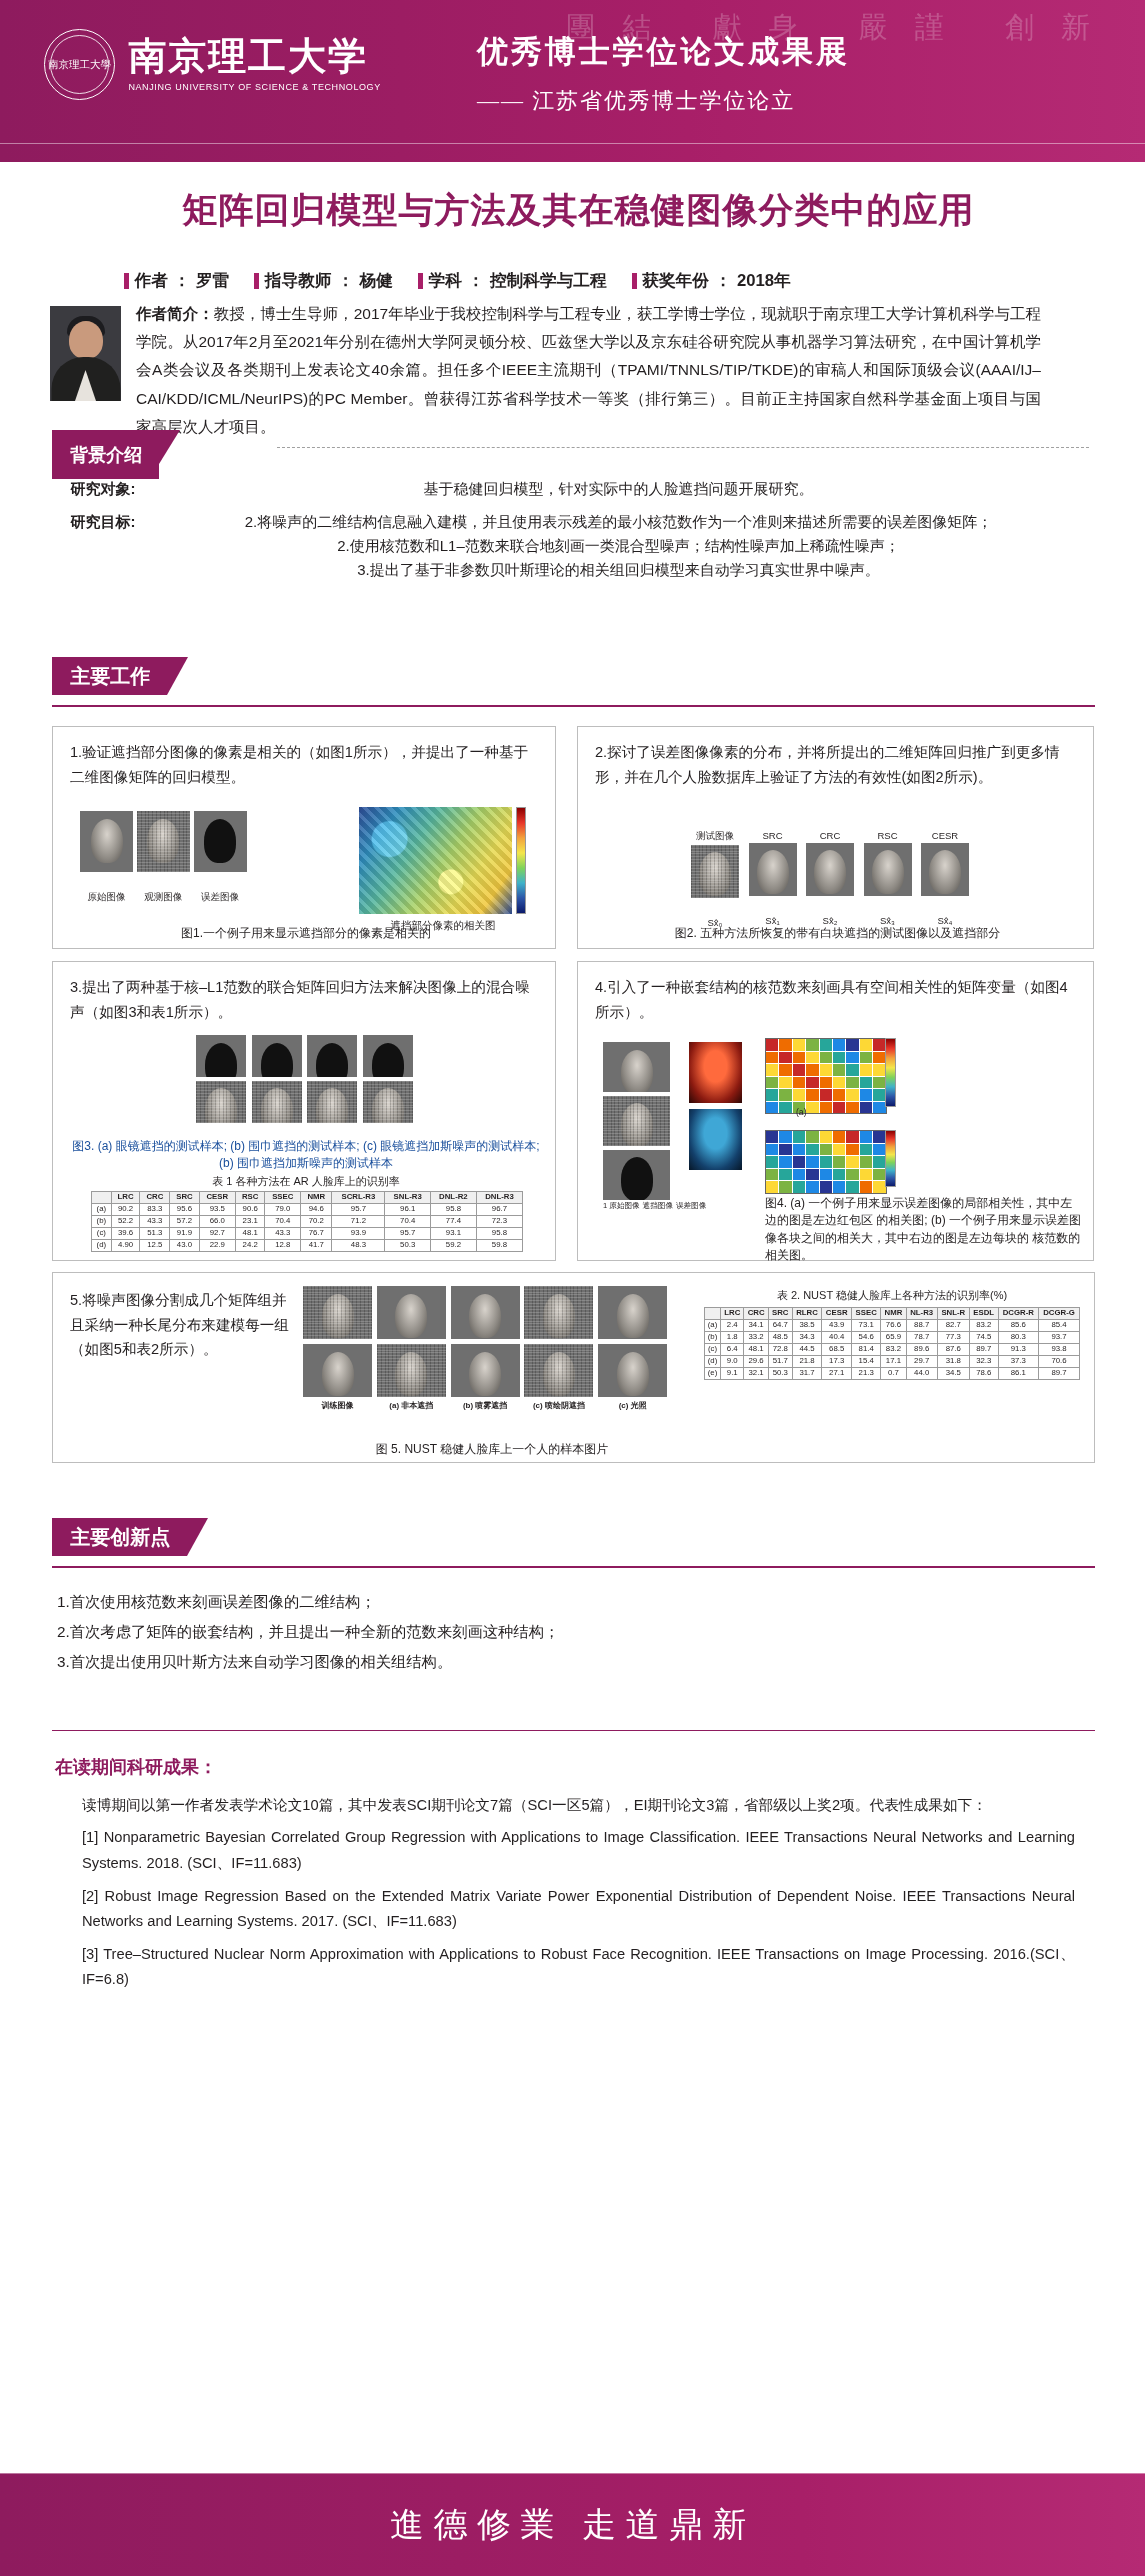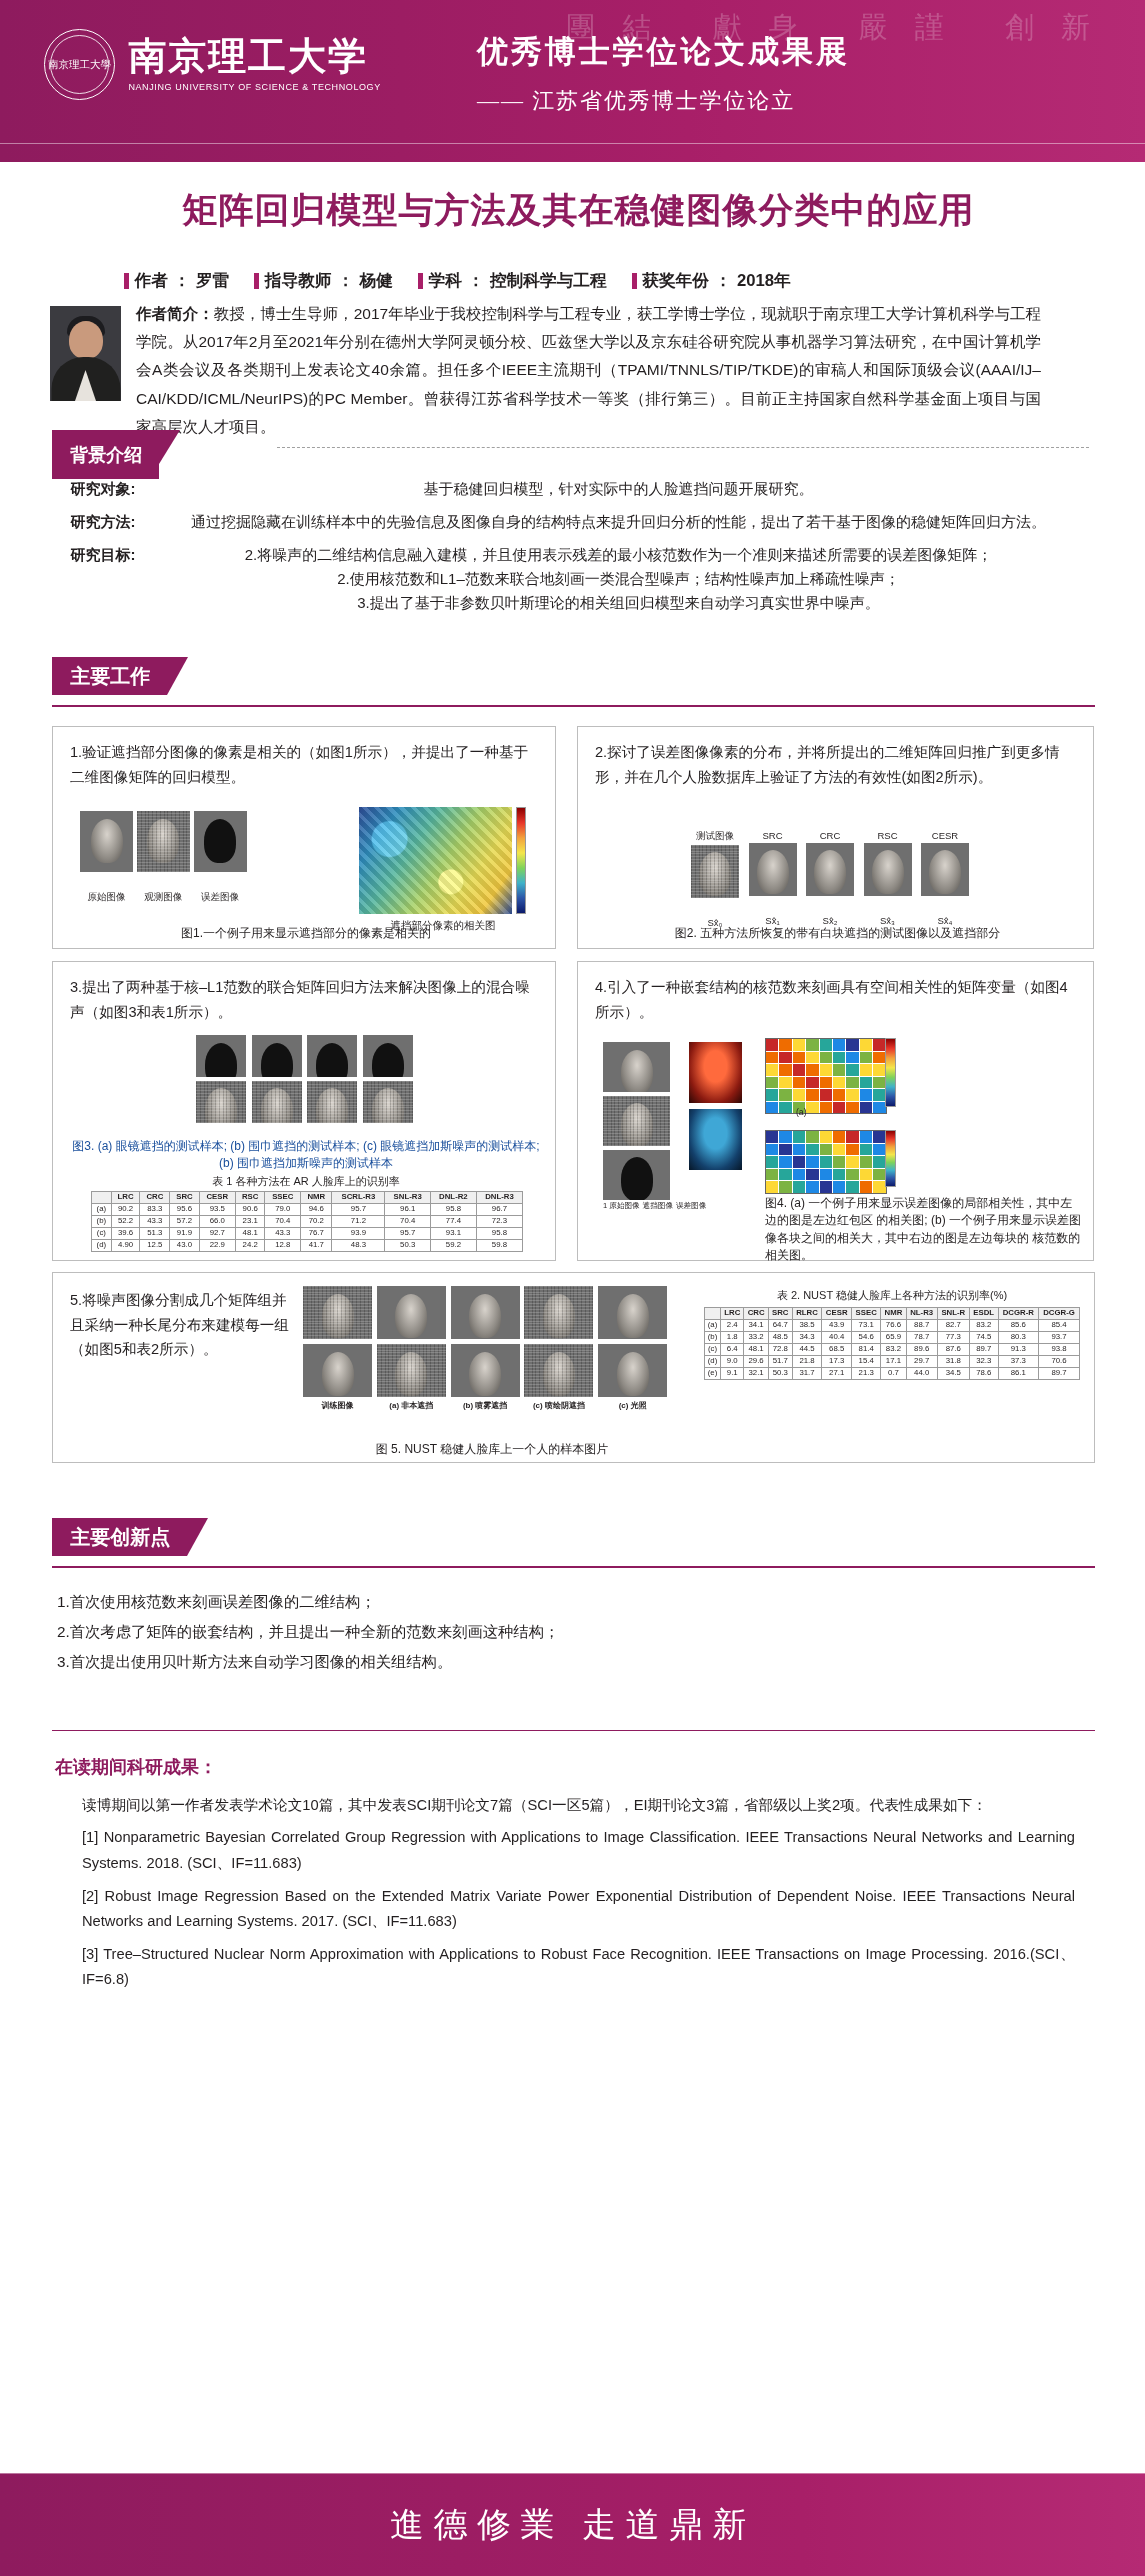--- a/index.html
+++ b/index.html
@@ -298,24 +298,20 @@
     <div class="bar"></div>
     <div class="lab">背景介绍</div>
     <div class="tail"></div>
   </div>
   <div class="dash-line" style="left:277px; top:447px; width:812px;"></div>
 
   <div class="bg-list">
     <div class="bg-row">
       <div class="bg-key">研究对象:</div>
       <div class="bg-val">基于稳健回归模型，针对实际中的人脸遮挡问题开展研究。</div>
-    </div>
-    <div class="bg-row">
-      <div class="bg-key">研究方法:</div>
-      <div class="bg-val">通过挖掘隐藏在训练样本中的先验信息及图像自身的结构特点来提升回归分析的性能，提出了若干基于图像的稳健矩阵回归方法。</div>
     </div>
     <div class="bg-row">
       <div class="bg-key">研究目标:</div>
       <div class="bg-val">
         <span>2.将噪声的二维结构信息融入建模，并且使用表示残差的最小核范数作为一个准则来描述所需要的误差图像矩阵；</span>
         <span class="sub">2.使用核范数和L1–范数来联合地刻画一类混合型噪声；结构性噪声加上稀疏性噪声；</span>
         <span class="sub">3.提出了基于非参数贝叶斯理论的相关组回归模型来自动学习真实世界中噪声。</span>
       </div>
     </div>
   </div>

